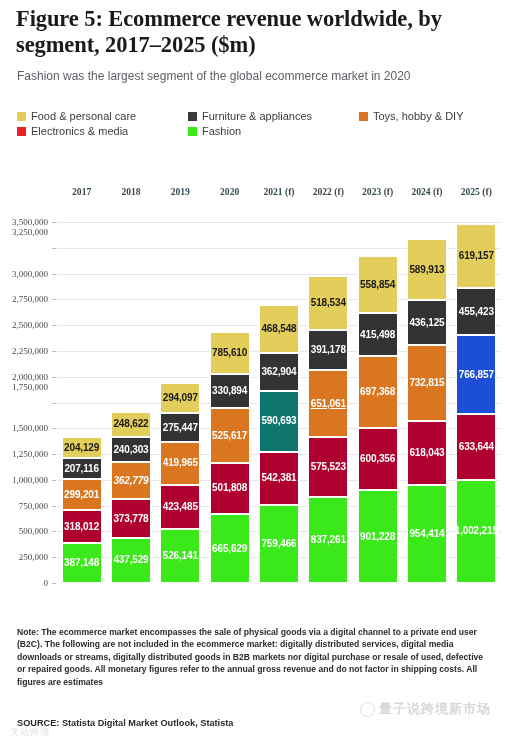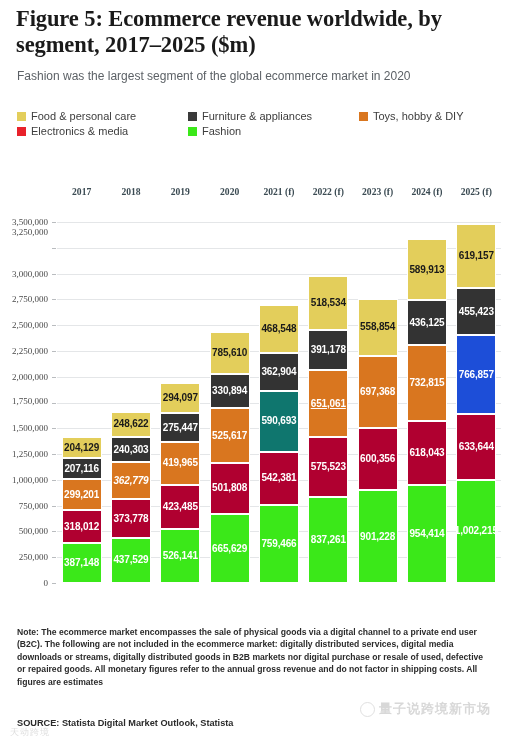--- a/index.html
+++ b/index.html
@@ -156,21 +156,21 @@
         <div class="xt">2025 (f)</div>
       </div>
     <div class="ylabels" id="ylabels">
         <div class="yl" style="top: 361px;">0</div>
         <div class="yl" style="top: 335.214px;">250,000</div>
         <div class="yl" style="top: 309.429px;">500,000</div>
         <div class="yl" style="top: 283.643px;">750,000</div>
         <div class="yl" style="top: 257.857px;">1,000,000</div>
         <div class="yl" style="top: 232.071px;">1,250,000</div>
         <div class="yl" style="top: 206.286px;">1,500,000</div>
-        <div class="yl" style="top: 179px;">1,750,000</div>
+        <div class="yl" style="top: 165px;">1,750,000</div>
         <div class="yl" style="top: 154.714px;">2,000,000</div>
         <div class="yl" style="top: 128.929px;">2,250,000</div>
         <div class="yl" style="top: 103.143px;">2,500,000</div>
         <div class="yl" style="top: 77.3571px;">2,750,000</div>
         <div class="yl" style="top: 51.5714px;">3,000,000</div>
         <div class="yl" style="top: 10px;">3,250,000</div>
         <div class="yl" style="top: 0px;">3,500,000</div>
       </div>
     <div class="plot">
       <div id="grid">
@@ -317,20 +317,23 @@
               <div class="seg" style="height: 86.3575px; background: rgb(59, 232, 25);">
                 <span style="color: rgb(255, 255, 255);">837,261</span>
               </div>
             </div>
           </div>
           <div class="barcol">
             <div class="bar">
               <div class="seg" style="height: 57.6418px; background: rgb(227, 206, 91);">
                 <span style="color: rgb(26, 26, 26);">558,854</span>
               </div>
+              <div class="seg" style="height: 42.8557px; background: rgb(51, 51, 51);">
+                <span style="color: rgb(255, 255, 255);">415,498</span>
+              </div>
               <div class="seg" style="height: 71.9285px; background: rgb(217, 118, 31);">
                 <span style="color: rgb(255, 255, 255);">697,368</span>
               </div>
               <div class="seg" style="height: 61.9224px; background: rgb(176, 0, 48);">
                 <span style="color: rgb(255, 255, 255);">600,356</span>
               </div>
               <div class="seg" style="height: 92.9552px; background: rgb(59, 232, 25);">
                 <span style="color: rgb(255, 255, 255);">901,228</span>
               </div>
             </div>

